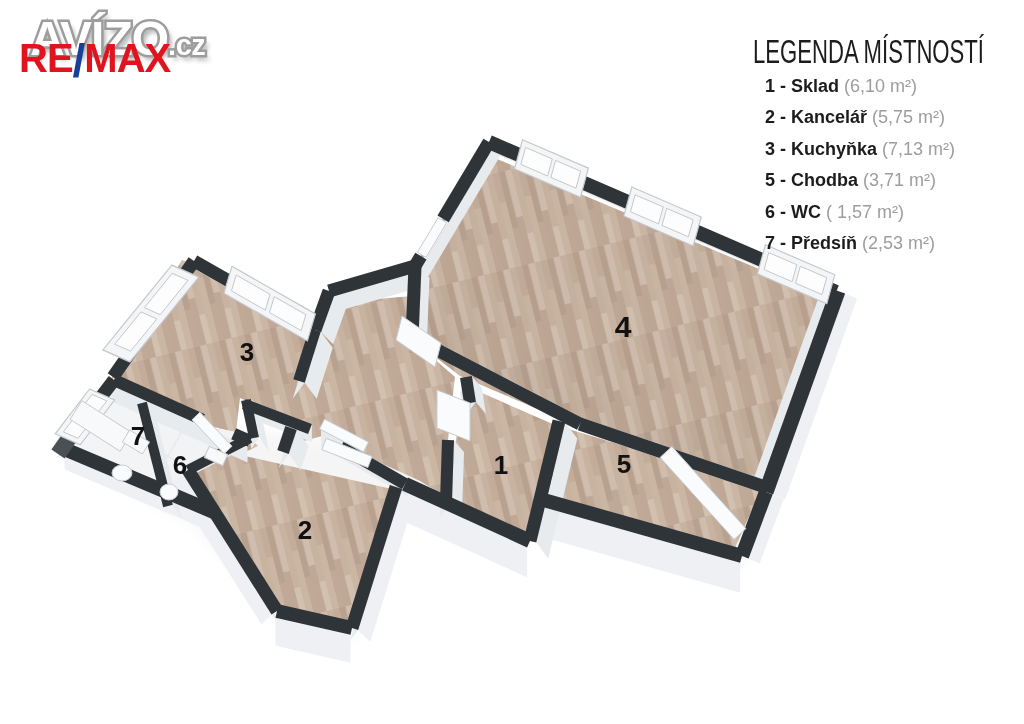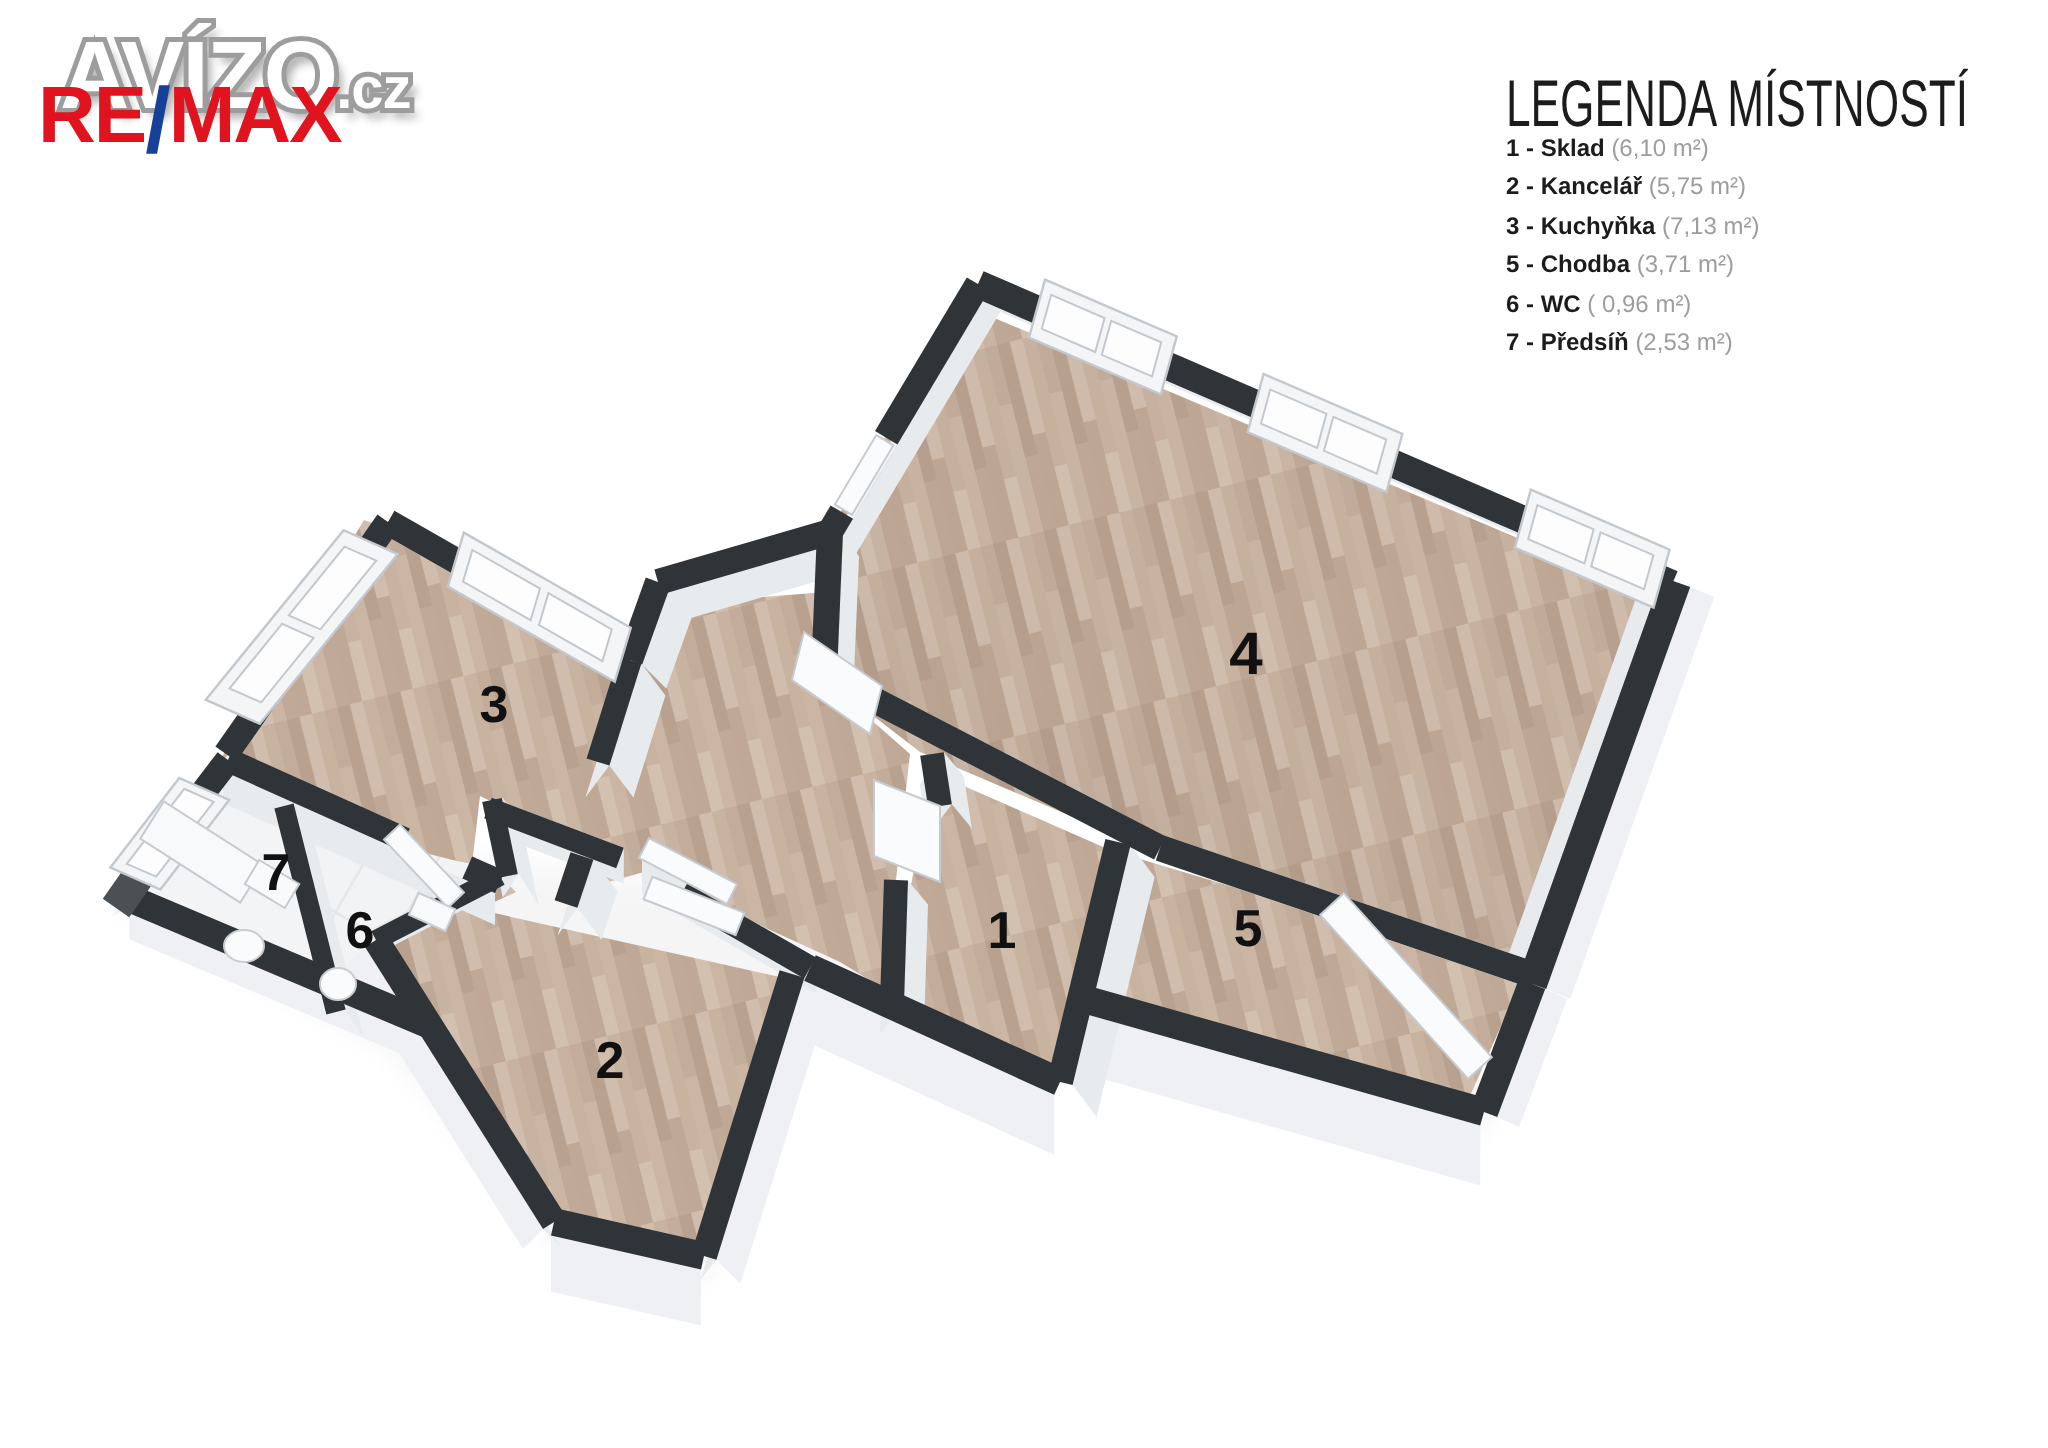--- a/index.html
+++ b/index.html
@@ -5,21 +5,21 @@
 *{font-family:"Liberation Sans",sans-serif}
 #plan{position:absolute;left:0;top:0}
 .avz{position:absolute;left:30px;top:11px;font-size:48px;font-weight:bold;letter-spacing:-1px;white-space:nowrap}
 .avz .cz{font-size:29px;letter-spacing:-0.5px}
 #avz1{color:#9d9d9d;-webkit-text-stroke:5px #9d9d9d;text-shadow:4px 5px 5px #adadad}
 #avz2{color:#fff}
 .remax{position:absolute;left:19px;top:36px;font-size:40px;font-weight:bold;color:#e0131e;letter-spacing:-1px;white-space:nowrap}
 .remax .sl{color:#16409a;font-size:46px;line-height:0;vertical-align:-5px;font-weight:bold}
 .legend{position:absolute;left:753px;top:33px;width:272px;color:#1c1c1c}
 .legend h1{font-size:33px;font-weight:400;margin:0 0 -6px 0;transform:scaleX(0.67);transform-origin:left;white-space:nowrap}
-.legend .row{font-size:12px;font-weight:bold;margin:0;line-height:19.4px;white-space:nowrap}
+.legend .row{font-size:18px;font-weight:bold;margin:12px;line-height:19.4px;white-space:nowrap}
 .legend .row span{font-weight:normal;color:#9d9d9d}
 </style></head>
 <body>
 <div id="plan"><svg width="1024" height="724" viewBox="0 0 1024 724">
       <rect width="1024" height="724" fill="#ffffff"></rect>
       <defs>
 <pattern id="wood" width="26" height="96" patternUnits="userSpaceOnUse" patternTransform="rotate(-14)">
  <rect width="26" height="96" fill="#c6b09e"></rect>
  <rect x="0" width="6.5" height="96" fill="#b9a18f"></rect>
  <rect x="0" y="58" width="6.5" height="38" fill="#c0a996"></rect>
@@ -164,14 +164,14 @@
     </svg></div>
 <div class="avz" id="avz1">AVÍZO<span class="cz">.cz</span></div>
 <div class="avz" id="avz2">AVÍZO<span class="cz">.cz</span></div>
 <div class="remax">RE<span class="sl">/</span>MAX</div>
 <div class="legend">
  <h1>LEGENDA MÍSTNOSTÍ</h1>
  <div class="row">1 - Sklad <span>(6,10 m²)</span></div>
  <div class="row">2 - Kancelář <span>(5,75 m²)</span></div>
  <div class="row">3 - Kuchyňka <span>(7,13 m²)</span></div>
  <div class="row">5 - Chodba <span>(3,71 m²)</span></div>
- <div class="row">6 - WC <span>( 0,96 m²)</span></div>
+ <div class="row">6 - WC <span>( 1,57 m²)</span></div>
  <div class="row">7 - Předsíň <span>(2,53 m²)</span></div>
 </div>
 </body></html>

